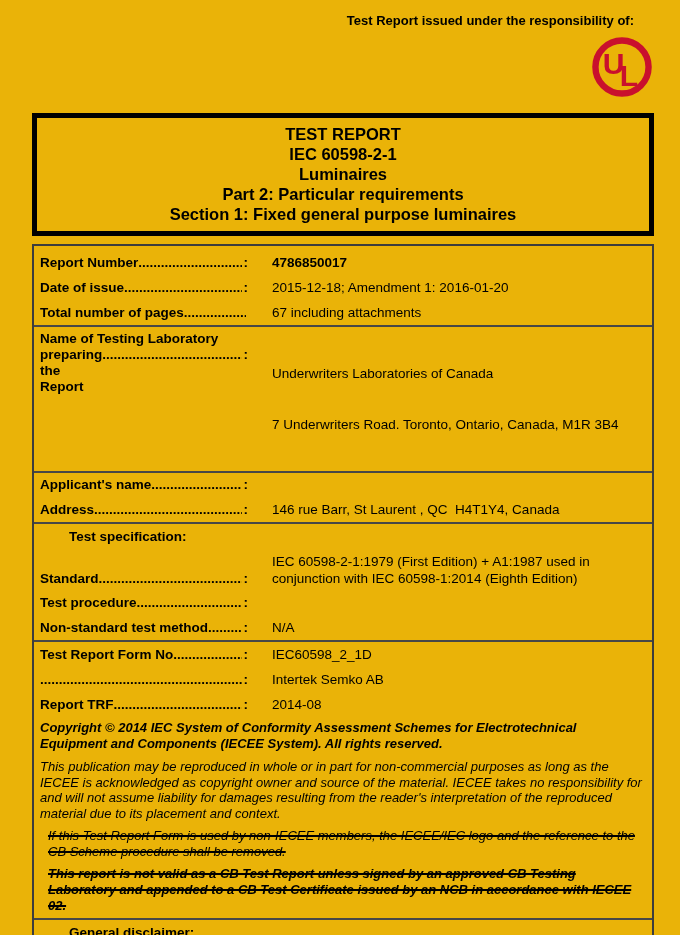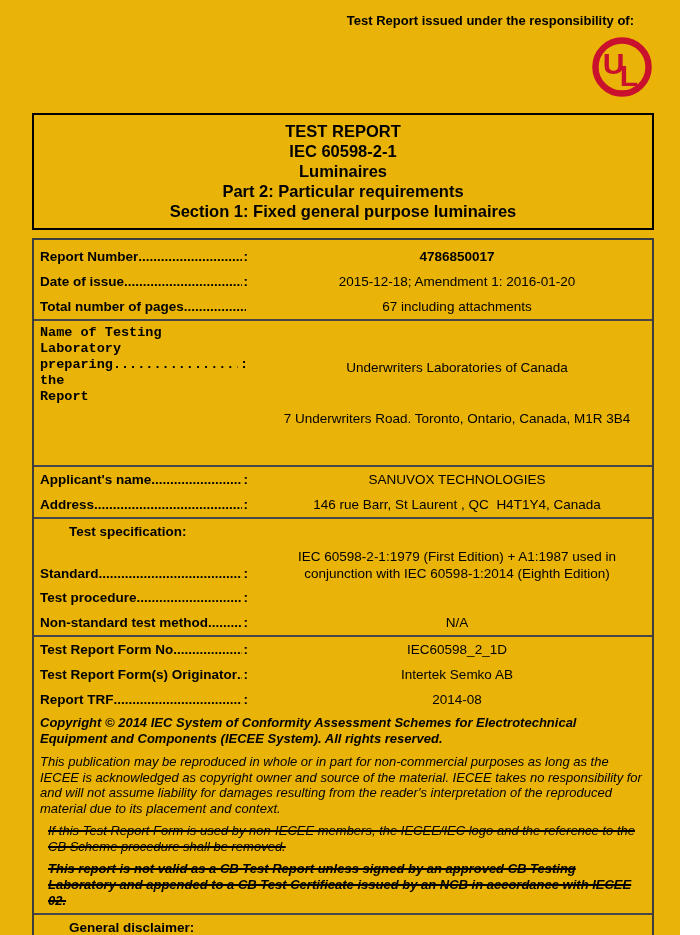--- a/index.html
+++ b/index.html
@@ -16,21 +16,21 @@
     font-weight:bold;
     font-size:13px;
     line-height:16px;
     padding:13px 46px 0 0;
   }
   .logo-wrap { position:absolute; top:34px; right:26px; width:64px; height:66px; }
   .ul-letter { font-family:"Liberation Sans", sans-serif; font-weight:bold; font-size:47px; }
 
   .title-box {
     margin:84px 26px 0 32px;
-    border:2px solid #000000;
+    border:5px solid #000000;
     text-align:center;
     font-weight:bold;
     font-size:16.5px;
     line-height:20px;
     padding:6px 4px 7px 4px;
   }
 
   .main-table {
     margin:8px 26px 0 32px;
     border:2px solid #3d3d3d;
@@ -41,23 +41,23 @@
   .main-table > .row:first-child { padding-top:8px; }
   .lbl {
     width:208px; min-width:208px;
     font-weight:bold;
     display:flex;
     align-items:flex-end;
   }
   .lbl .lt { white-space:nowrap; }
   .leader { flex:1 1 auto; overflow:hidden; white-space:nowrap; }
   .colon { padding-left:2px; }
-  .lbl2 { width:208px; min-width:208px; font-weight:bold; display:block;font-family:Liberation Mono, monospace; }
+  .lbl2 { width:208px; min-width:208px; font-weight:bold; display:block; }
   .lbl2 .line2 { display:flex; align-items:baseline; }
-  .val { flex:1; padding-left:24px; line-height:17px; white-space:pre-wrap;text-align:center; }
+  .val { flex:1; padding-left:24px; line-height:17px; white-space:pre-wrap; }
   .b { font-weight:bold; }
   .heading-row { padding:5px 10px 4px 6px; font-weight:bold; line-height:16px;margin-left:29px; }
   .para { padding:3px 10px 4px 6px; line-height:15.5px; font-size:13px;font-style:italic; }
   .para.b { line-height:16px; }
   .strike { text-decoration:line-through; text-decoration-thickness:1.5px;margin-left:8px; }
   .strike.b { text-decoration-thickness:2px; }
   .hr { border-top:2px solid #474747; height:0; }
 </style>
 </head>
 <body>
@@ -129,21 +129,20 @@
     </div>
 
     <div class="hr"></div>
 
     <div class="row">
       <div class="lbl">
         <span class="lt">Applicant's name</span>
         <span class="leader">..........................................................................................</span>
         <span class="colon">:</span>
       </div>
-      <div class="val">SANUVOX TECHNOLOGIES</div>
     </div>
 
     <div class="row">
       <div class="lbl">
         <span class="lt">Address</span>
         <span class="leader">..........................................................................................</span>
         <span class="colon">:</span>
       </div>
       <div class="val">146 rue Barr, St Laurent , QC  H4T1Y4, Canada</div>
     </div>
@@ -184,21 +183,20 @@
       <div class="lbl">
         <span class="lt">Test Report Form No.</span>
         <span class="leader">..........................................................................................</span>
         <span class="colon">:</span>
       </div>
       <div class="val">IEC60598_2_1D</div>
     </div>
 
     <div class="row">
       <div class="lbl">
-        <span class="lt">Test Report Form(s) Originator</span>
         <span class="leader">..........................................................................................</span>
         <span class="colon">:</span>
       </div>
       <div class="val">Intertek Semko AB</div>
     </div>
 
     <div class="row">
       <div class="lbl">
         <span class="lt">Report TRF</span>
         <span class="leader">..........................................................................................</span>

